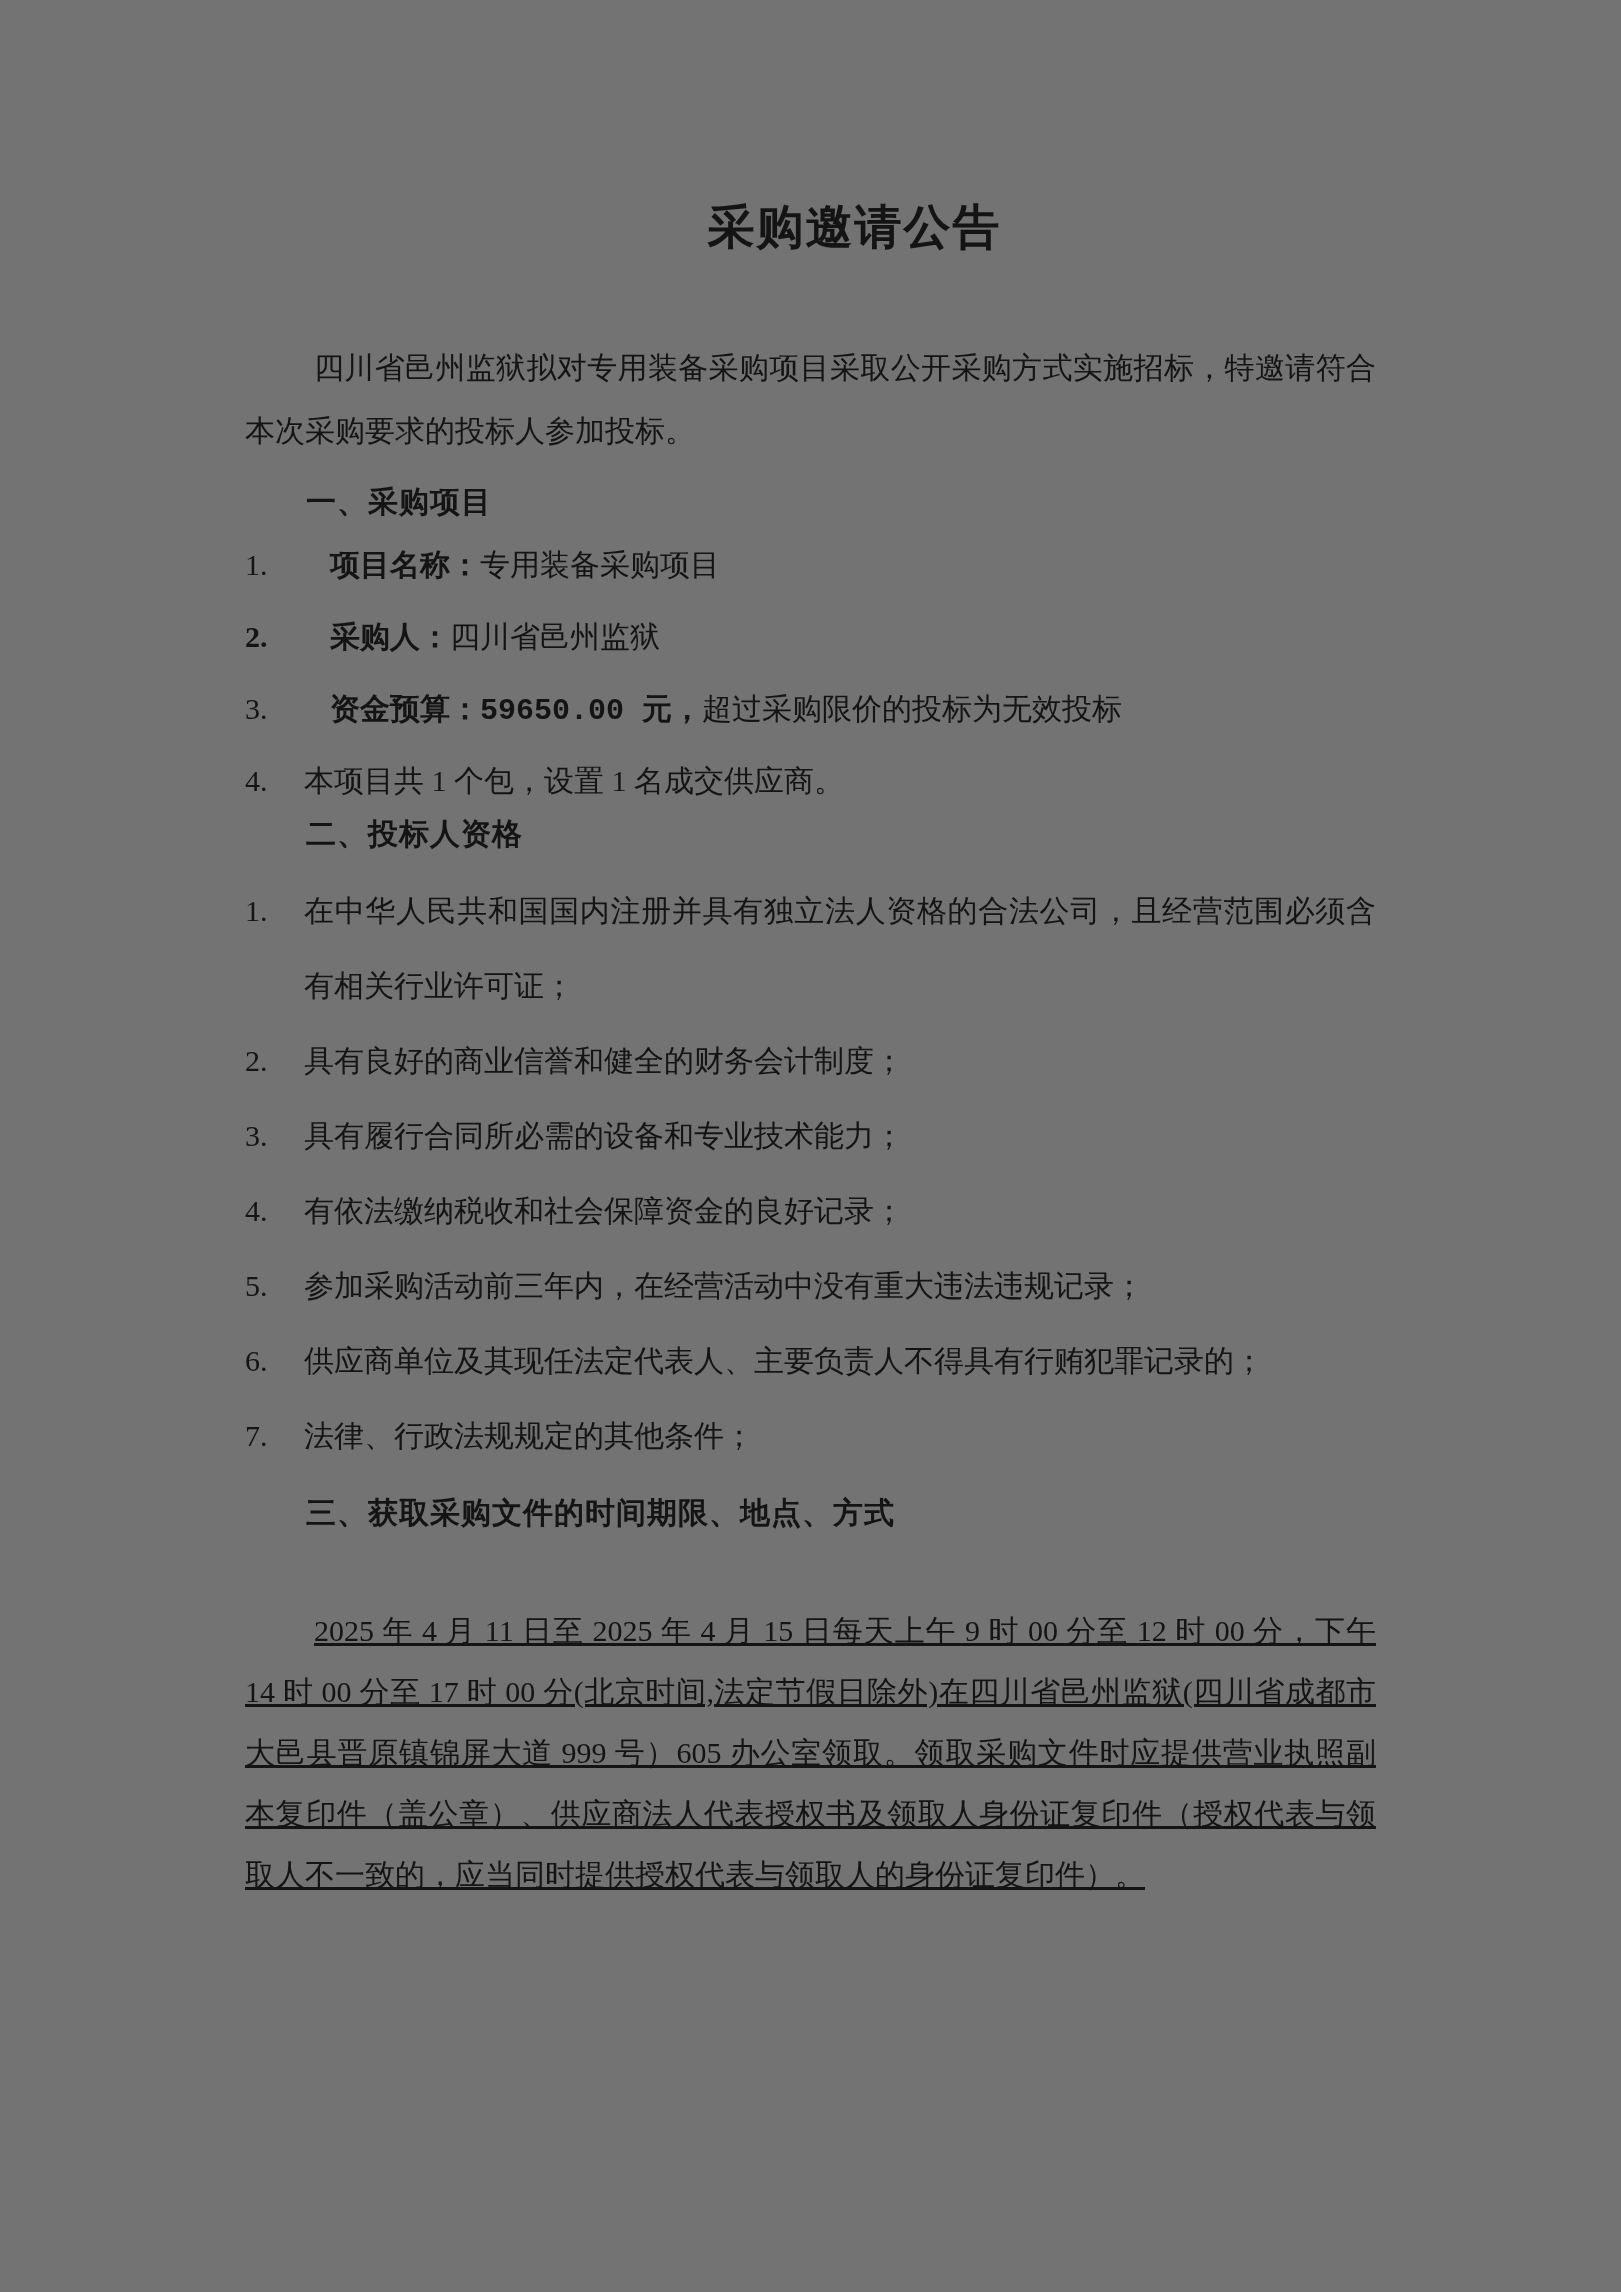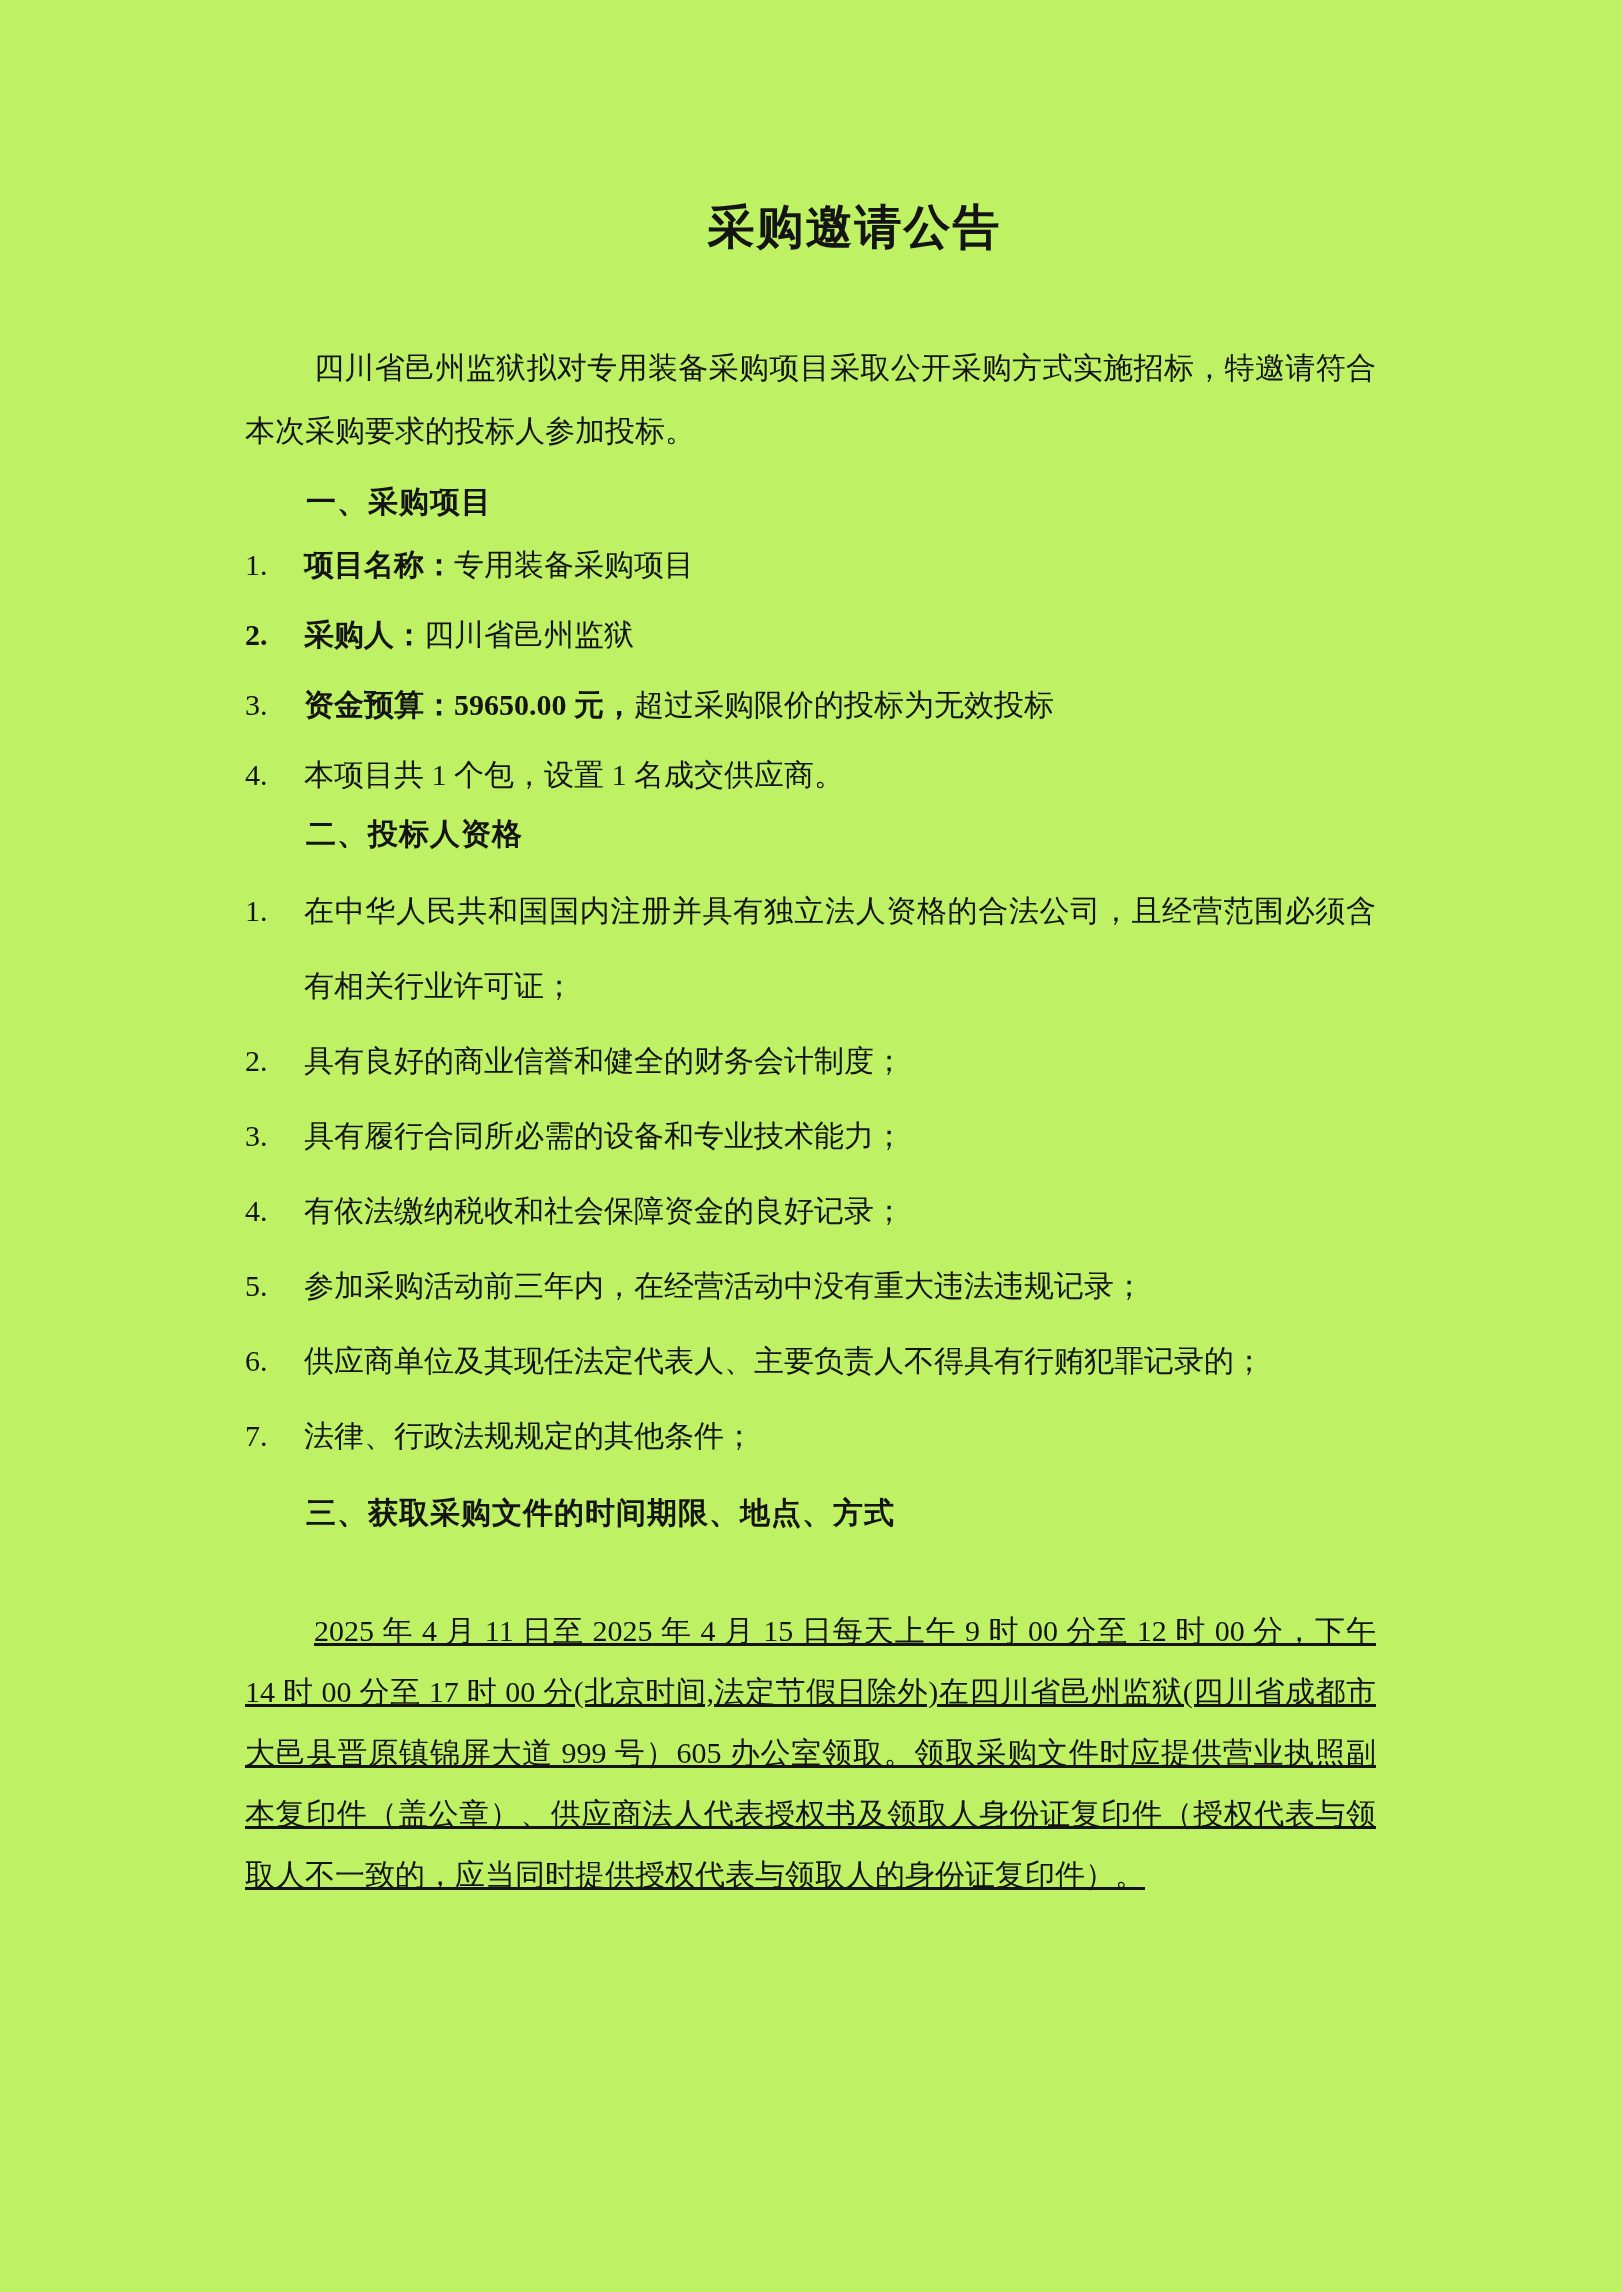--- a/index.html
+++ b/index.html
@@ -1,20 +1,20 @@
 <!DOCTYPE html>
 <html><head>
 <meta charset="utf-8">
 <style>
   html,body{margin:0;padding:0;background:#ffffff;}
   .page{
     position:relative;
     width:1621px;
     height:2293px;
-    background:#bef264;
+    background:#737373;
     color:#141414;
     font-family:"Liberation Serif","DejaVu Serif",serif;
     font-size:30px;
     overflow:hidden;
   }
   .abs{position:absolute;left:245px;width:1131px;box-sizing:border-box;}
   .doc-title{
     top:200px;
     width:1219px;
     text-align:center;
@@ -43,21 +43,22 @@
     padding-left:61px;
   }
   .list1{top:530px;}
   .list1 .item{display:flex;line-height:70px;}
   .list2{top:873px;}
   .list2 .item{display:flex;line-height:75px;}
   .num{flex:0 0 59px;}
   .itext{flex:1;text-align:justify;}
   .blabel{
     font-weight:bold;
-    font-family:Liberation Serif, serif;
+    font-family:Liberation Mono, monospace;
+    margin-left:26px;
   }
   .bnum{font-weight:bold;}
   .paras{top:1600px;text-decoration:underline;}
   .para{line-height:61px;text-indent:69px;text-align:justify;}
 </style>
 </head>
 <body>
 
 <div class="page">
 

